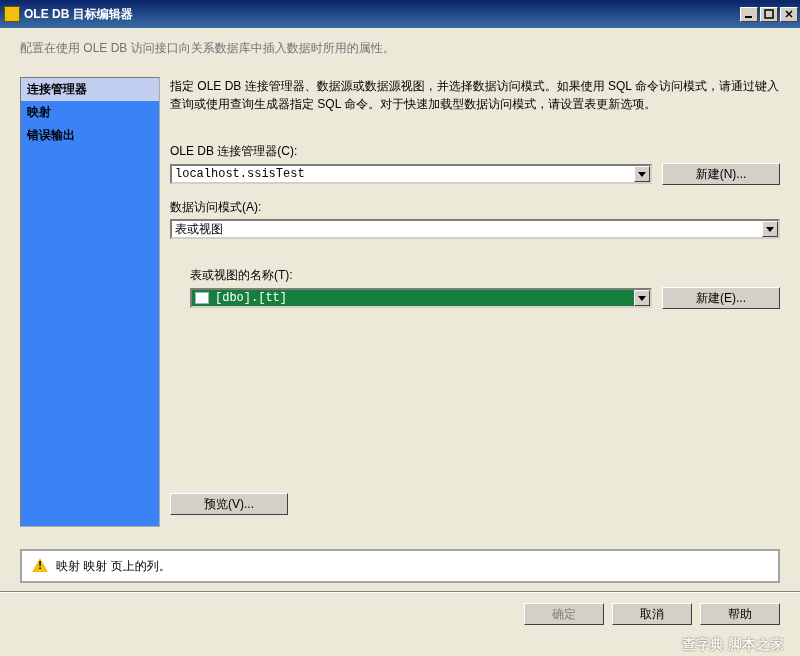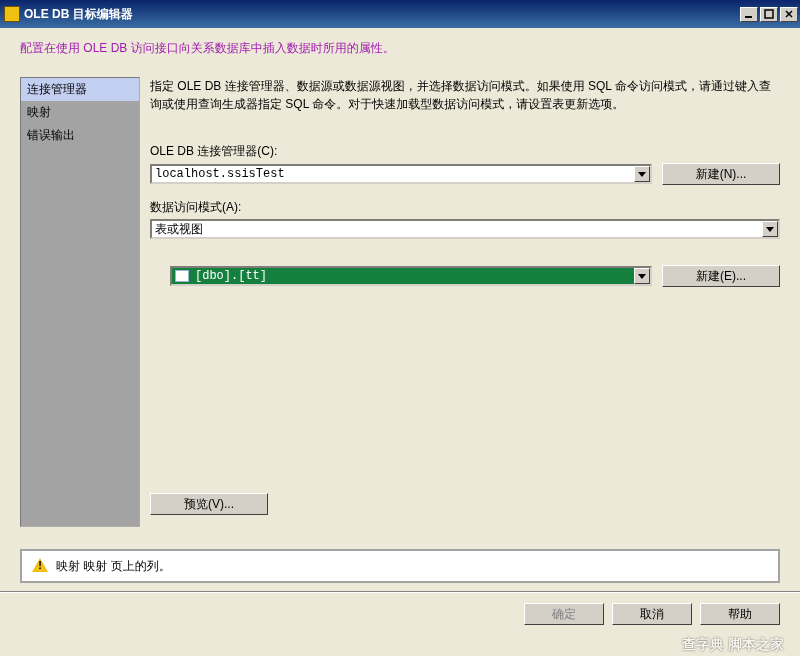--- a/index.html
+++ b/index.html
@@ -36,35 +36,35 @@
       border-right-color:#404040; border-bottom-color:#404040;
       margin-left: 2px;
       display: flex; align-items:center; justify-content:center;
       font-family: Arial; font-size:12px; color:#000;
       cursor: default;
     }
     .win-btn svg { pointer-events:none; }
 
     .desc-area {
       padding: 12px 20px 20px 20px;
-      color: #a21caf;
+      color: #737373;
       font-size: 12px;
     }
 
     .columns {
       display: flex;
       padding: 0 20px 0 20px;
       gap: 10px;
       height: 450px;
     }
     .side {
-      width: 120px;
-      background: #a3a3a3;
+      width: 140px;
+      background: #3b82f6;
       border: 1px solid #7a7a7a;
-      border-right-color:#aaa; border-bottom-color:#aaa;
+      border-right-color:#aaa; border-bottom-color:#aaa;font-weight:bold;
     }
     .side-item {
       padding: 3px 6px;
       cursor: default;
     }
     .side-item.sel { background: #c2cff1; }
 
     .main {
       flex: 1;
       display: flex;
@@ -219,20 +219,21 @@
 
     <div class="field-label">数据访问模式(A):</div>
     <div class="row">
       <div class="combo sys">
         <span class="v">表或视图</span>
         <span class="arrow-btn"></span>
       </div>
     </div>
 
     <div class="indented subblock">
+      <div class="field-label">表或视图的名称(T):</div>
       <div class="row">
         <div class="combo selobj">
           <span class="ticon"></span>
           <span class="v">[dbo].[tt]</span>
           <span class="arrow-btn"></span>
         </div>
         <div class="btn">新建(E)...</div>
       </div>
     </div>
 

